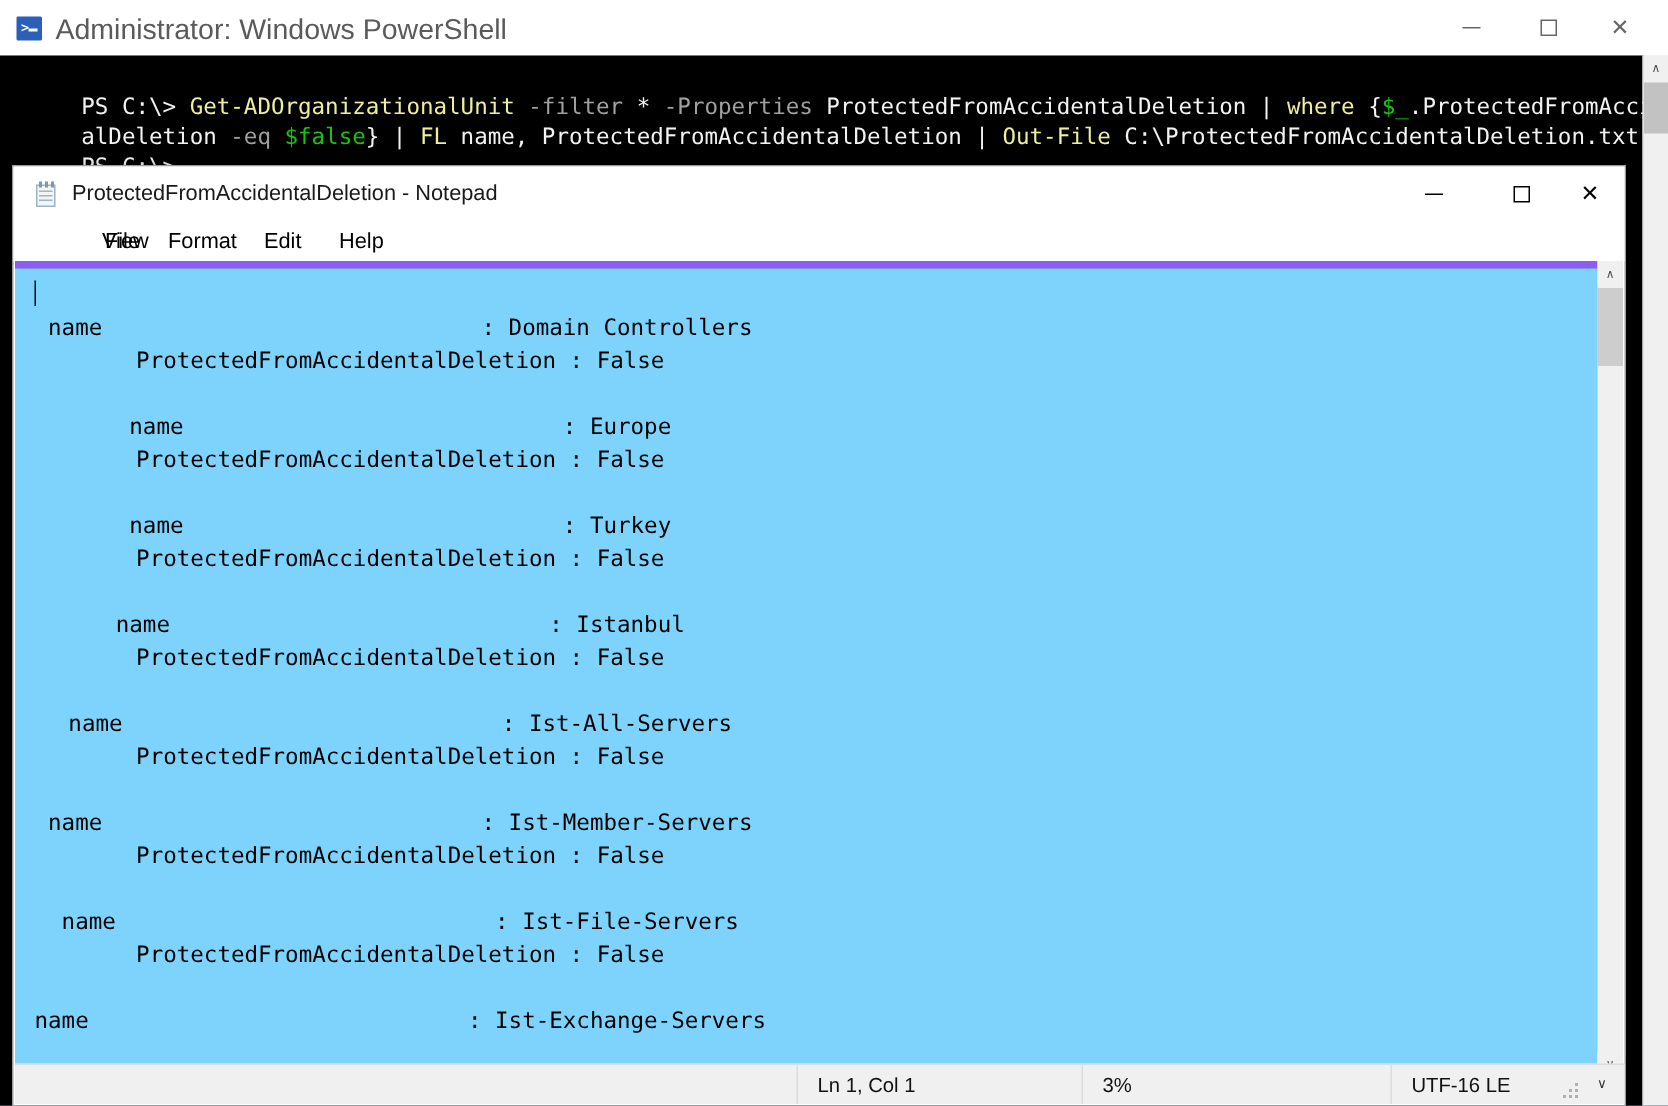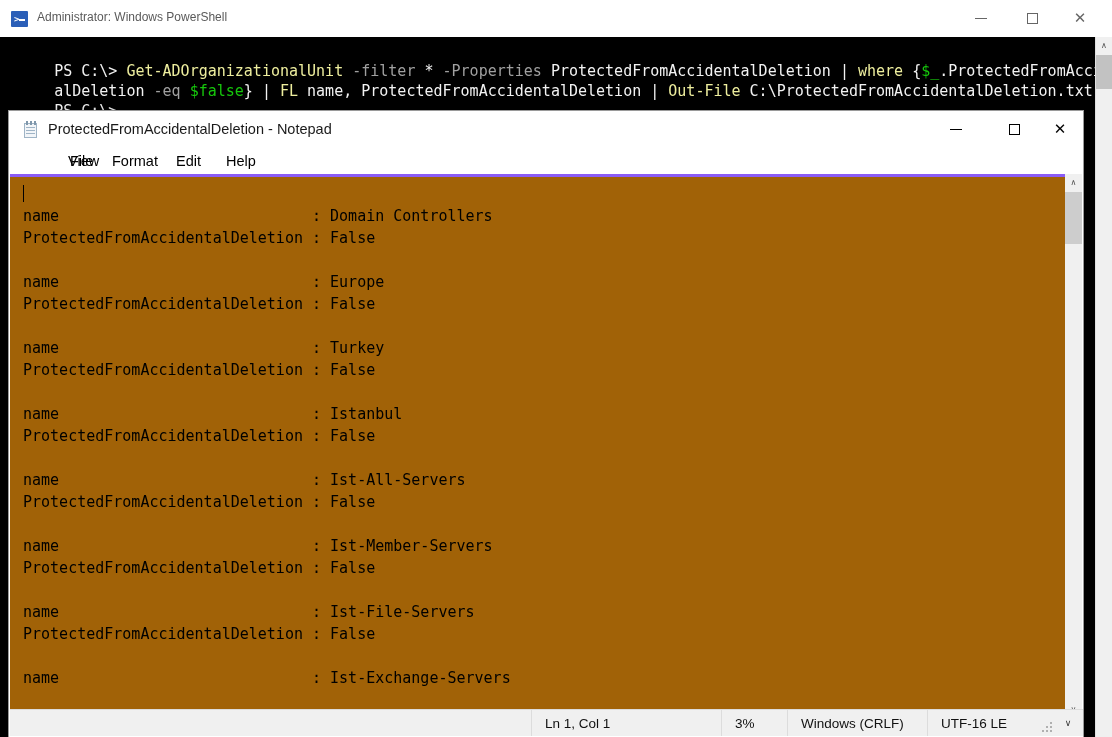--- a/index.html
+++ b/index.html
@@ -47,21 +47,21 @@
   }
   #ps-icon .und {
     position: absolute;
     left: 8px; top: 8px;
     width: 6px; height: 2px;
     background: #ffffff;
   }
   #ps-title-text {
     position: absolute;
     left: 37px; top: 10px;
-    font-size: 12px;
+    font-size: 19px;
     color: #5a5a5a;
     white-space: nowrap;
   }
   .ps-winbtn {
     position: absolute;
     top: 0;
     width: 46px; height: 36px;
     color: #666666;
   }
   .ps-winbtn .g {
@@ -240,23 +240,24 @@
     font-size: 14.5px;
     color: #000000;
     white-space: nowrap;
   }
 
   
   #np-edit {
     position: absolute;
     left: 1px; top: 63px;
     width: 1056px; height: 544px;
-    background: #a16207;
-    border-top: 3px solid #8b5cf6;
+    background: #7dd3fc;
+    border-top: 5px solid #8b5cf6;
     overflow: hidden;
+    text-align: center;
   }
   #np-text {
     position: absolute;
     left: 13px; top: 6px;
     font-family: "DejaVu Sans Mono", monospace;
     font-size: 15px;
     line-height: 22px;
     color: #000000;
     white-space: pre;
   }
@@ -452,21 +453,20 @@
 
   <div id="np-scroll">
     <div id="np-scroll-up">∧</div>
     <div id="np-scroll-thumb"></div>
     <div id="np-scroll-dn">∨</div>
   </div>
 
   <div id="np-statusbar">
     <div class="np-status-cell" style="left:521px; width:190px;">Ln 1, Col 1</div>
     <div class="np-status-cell" style="left:711px; width:66px;">3%</div>
-    <div class="np-status-cell" style="left:777px; width:140px;">Windows (CRLF)</div>
     <div class="np-status-cell" style="left:917px; width:130px;">UTF-16 LE</div>
     <div id="np-grip">
       <i style="left:8px; top:0px;"></i>
       <i style="left:4px; top:4px;"></i>
         <i style="left:8px; top:4px;"></i>
       <i style="left:0px; top:8px;"></i>
         <i style="left:4px; top:8px;"></i>
         <i style="left:8px; top:8px;"></i>
     </div>
     <div id="np-status-chev">∨</div>

